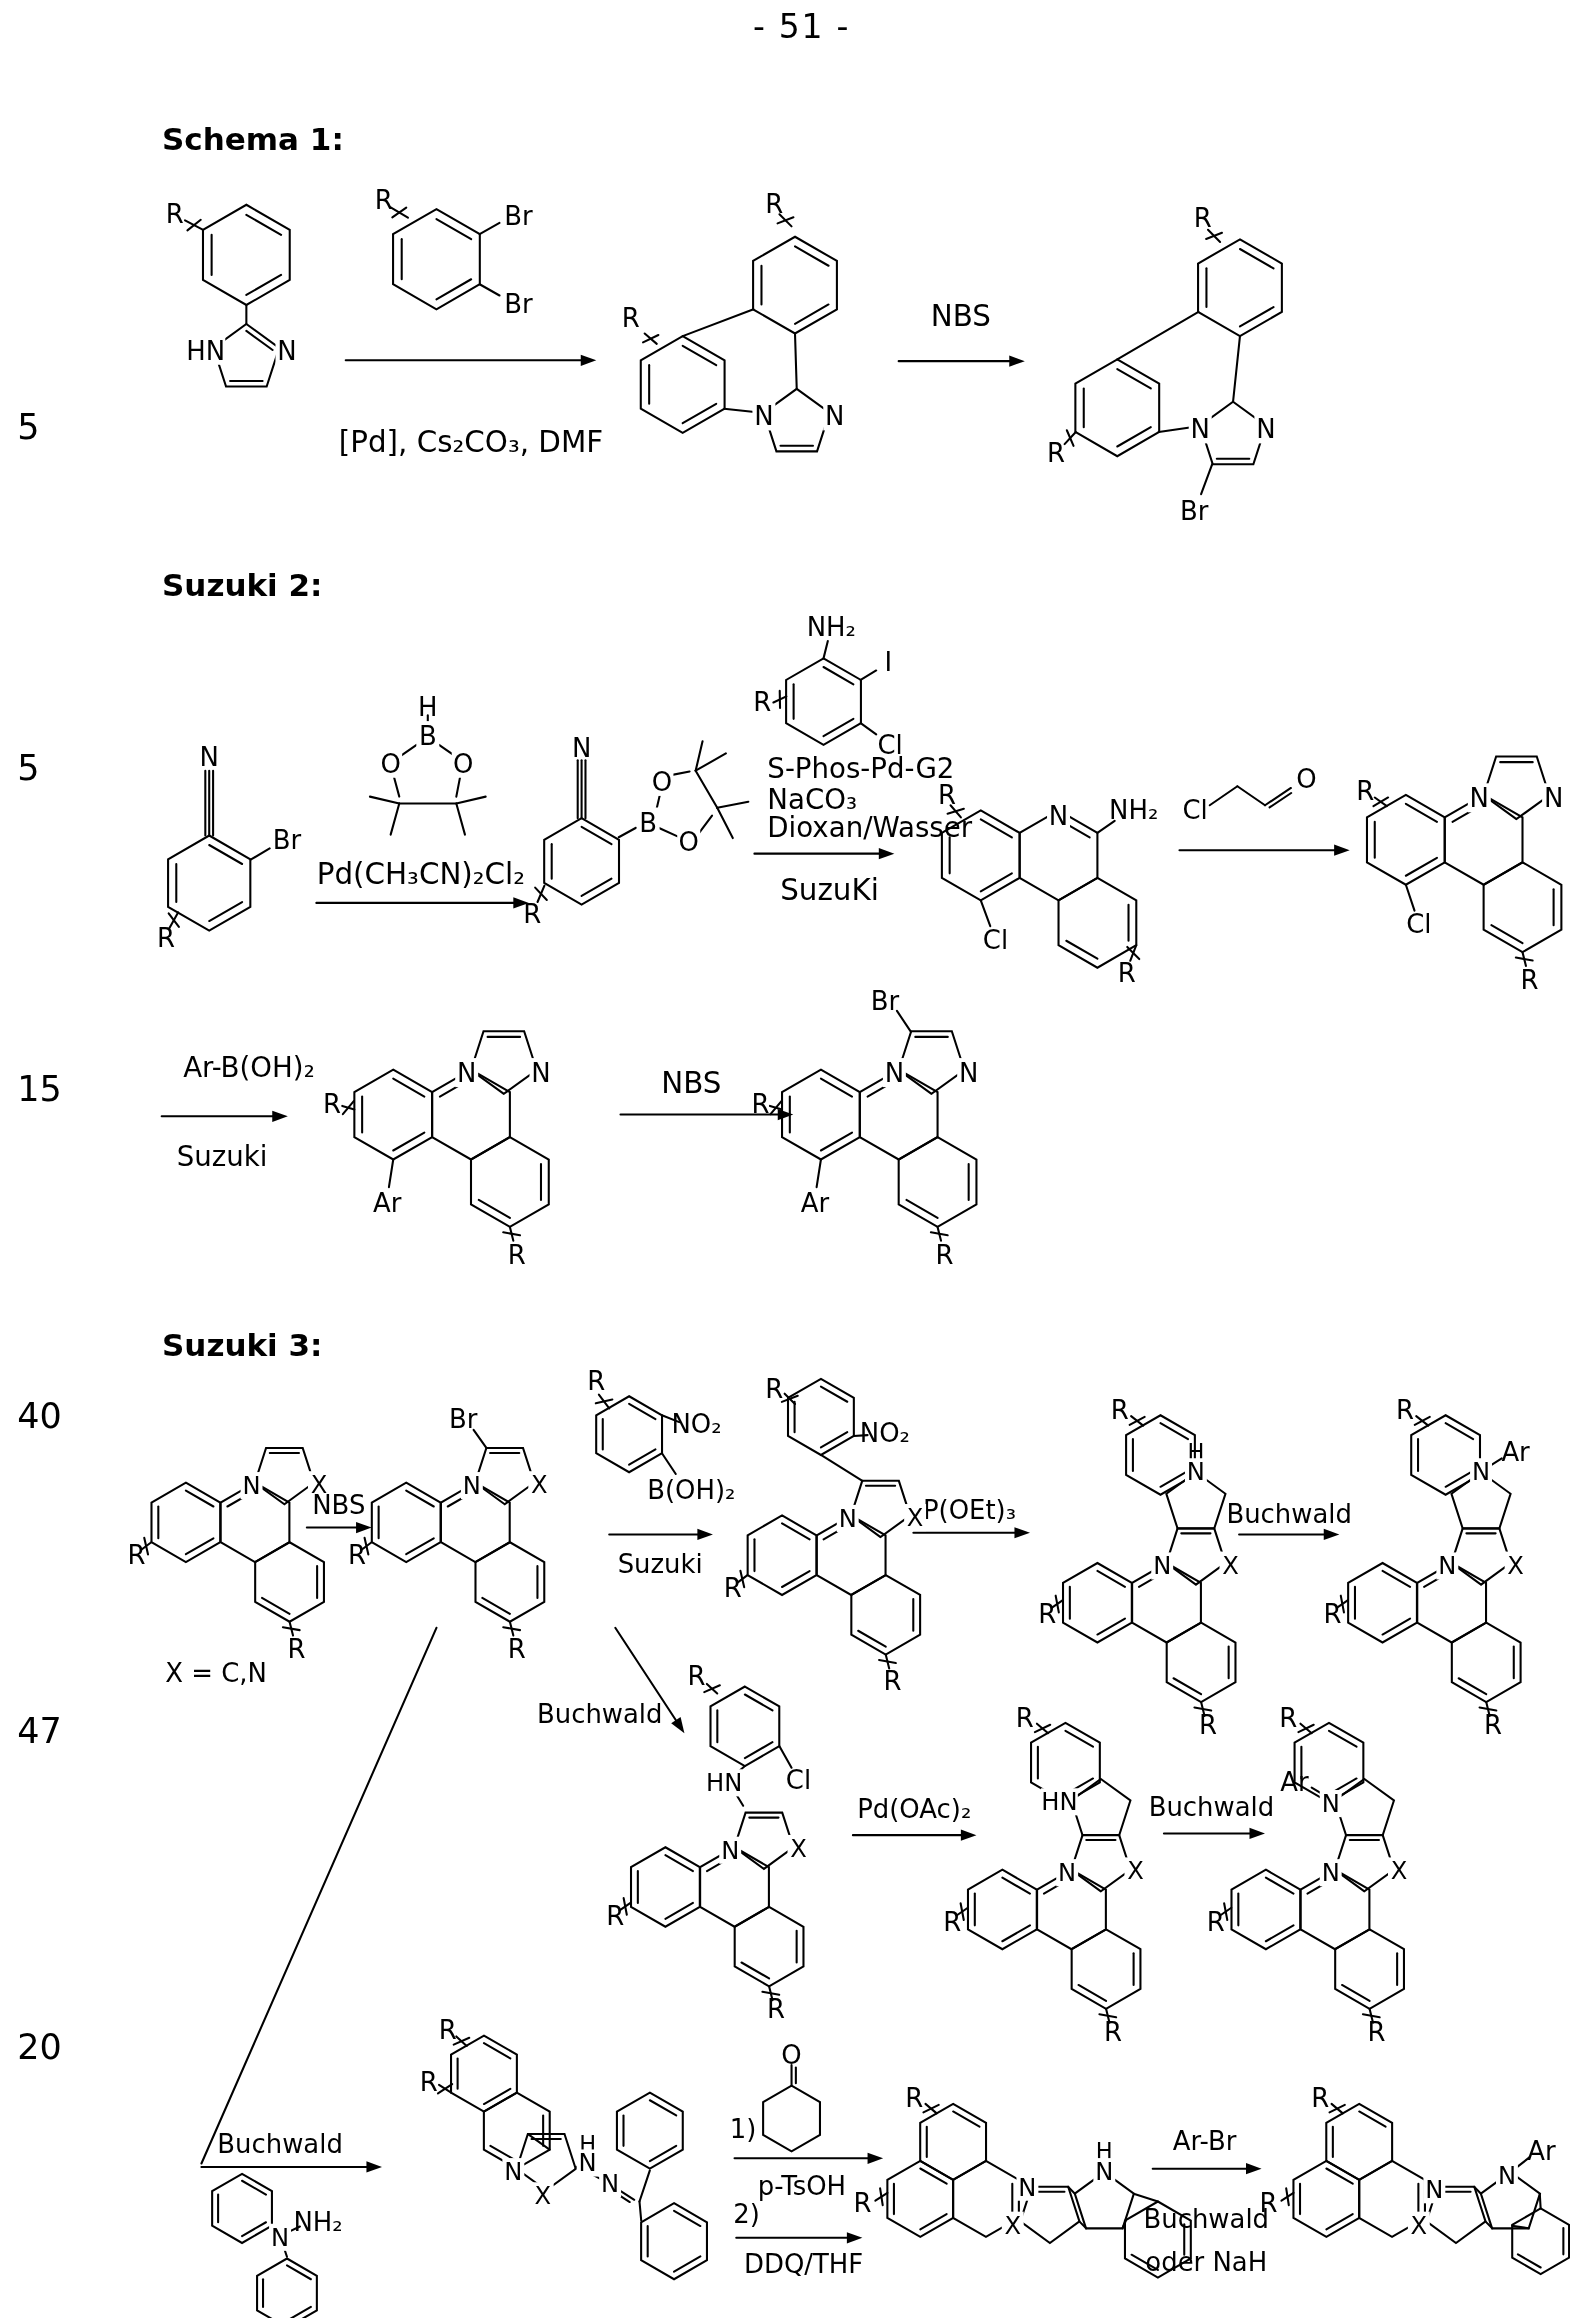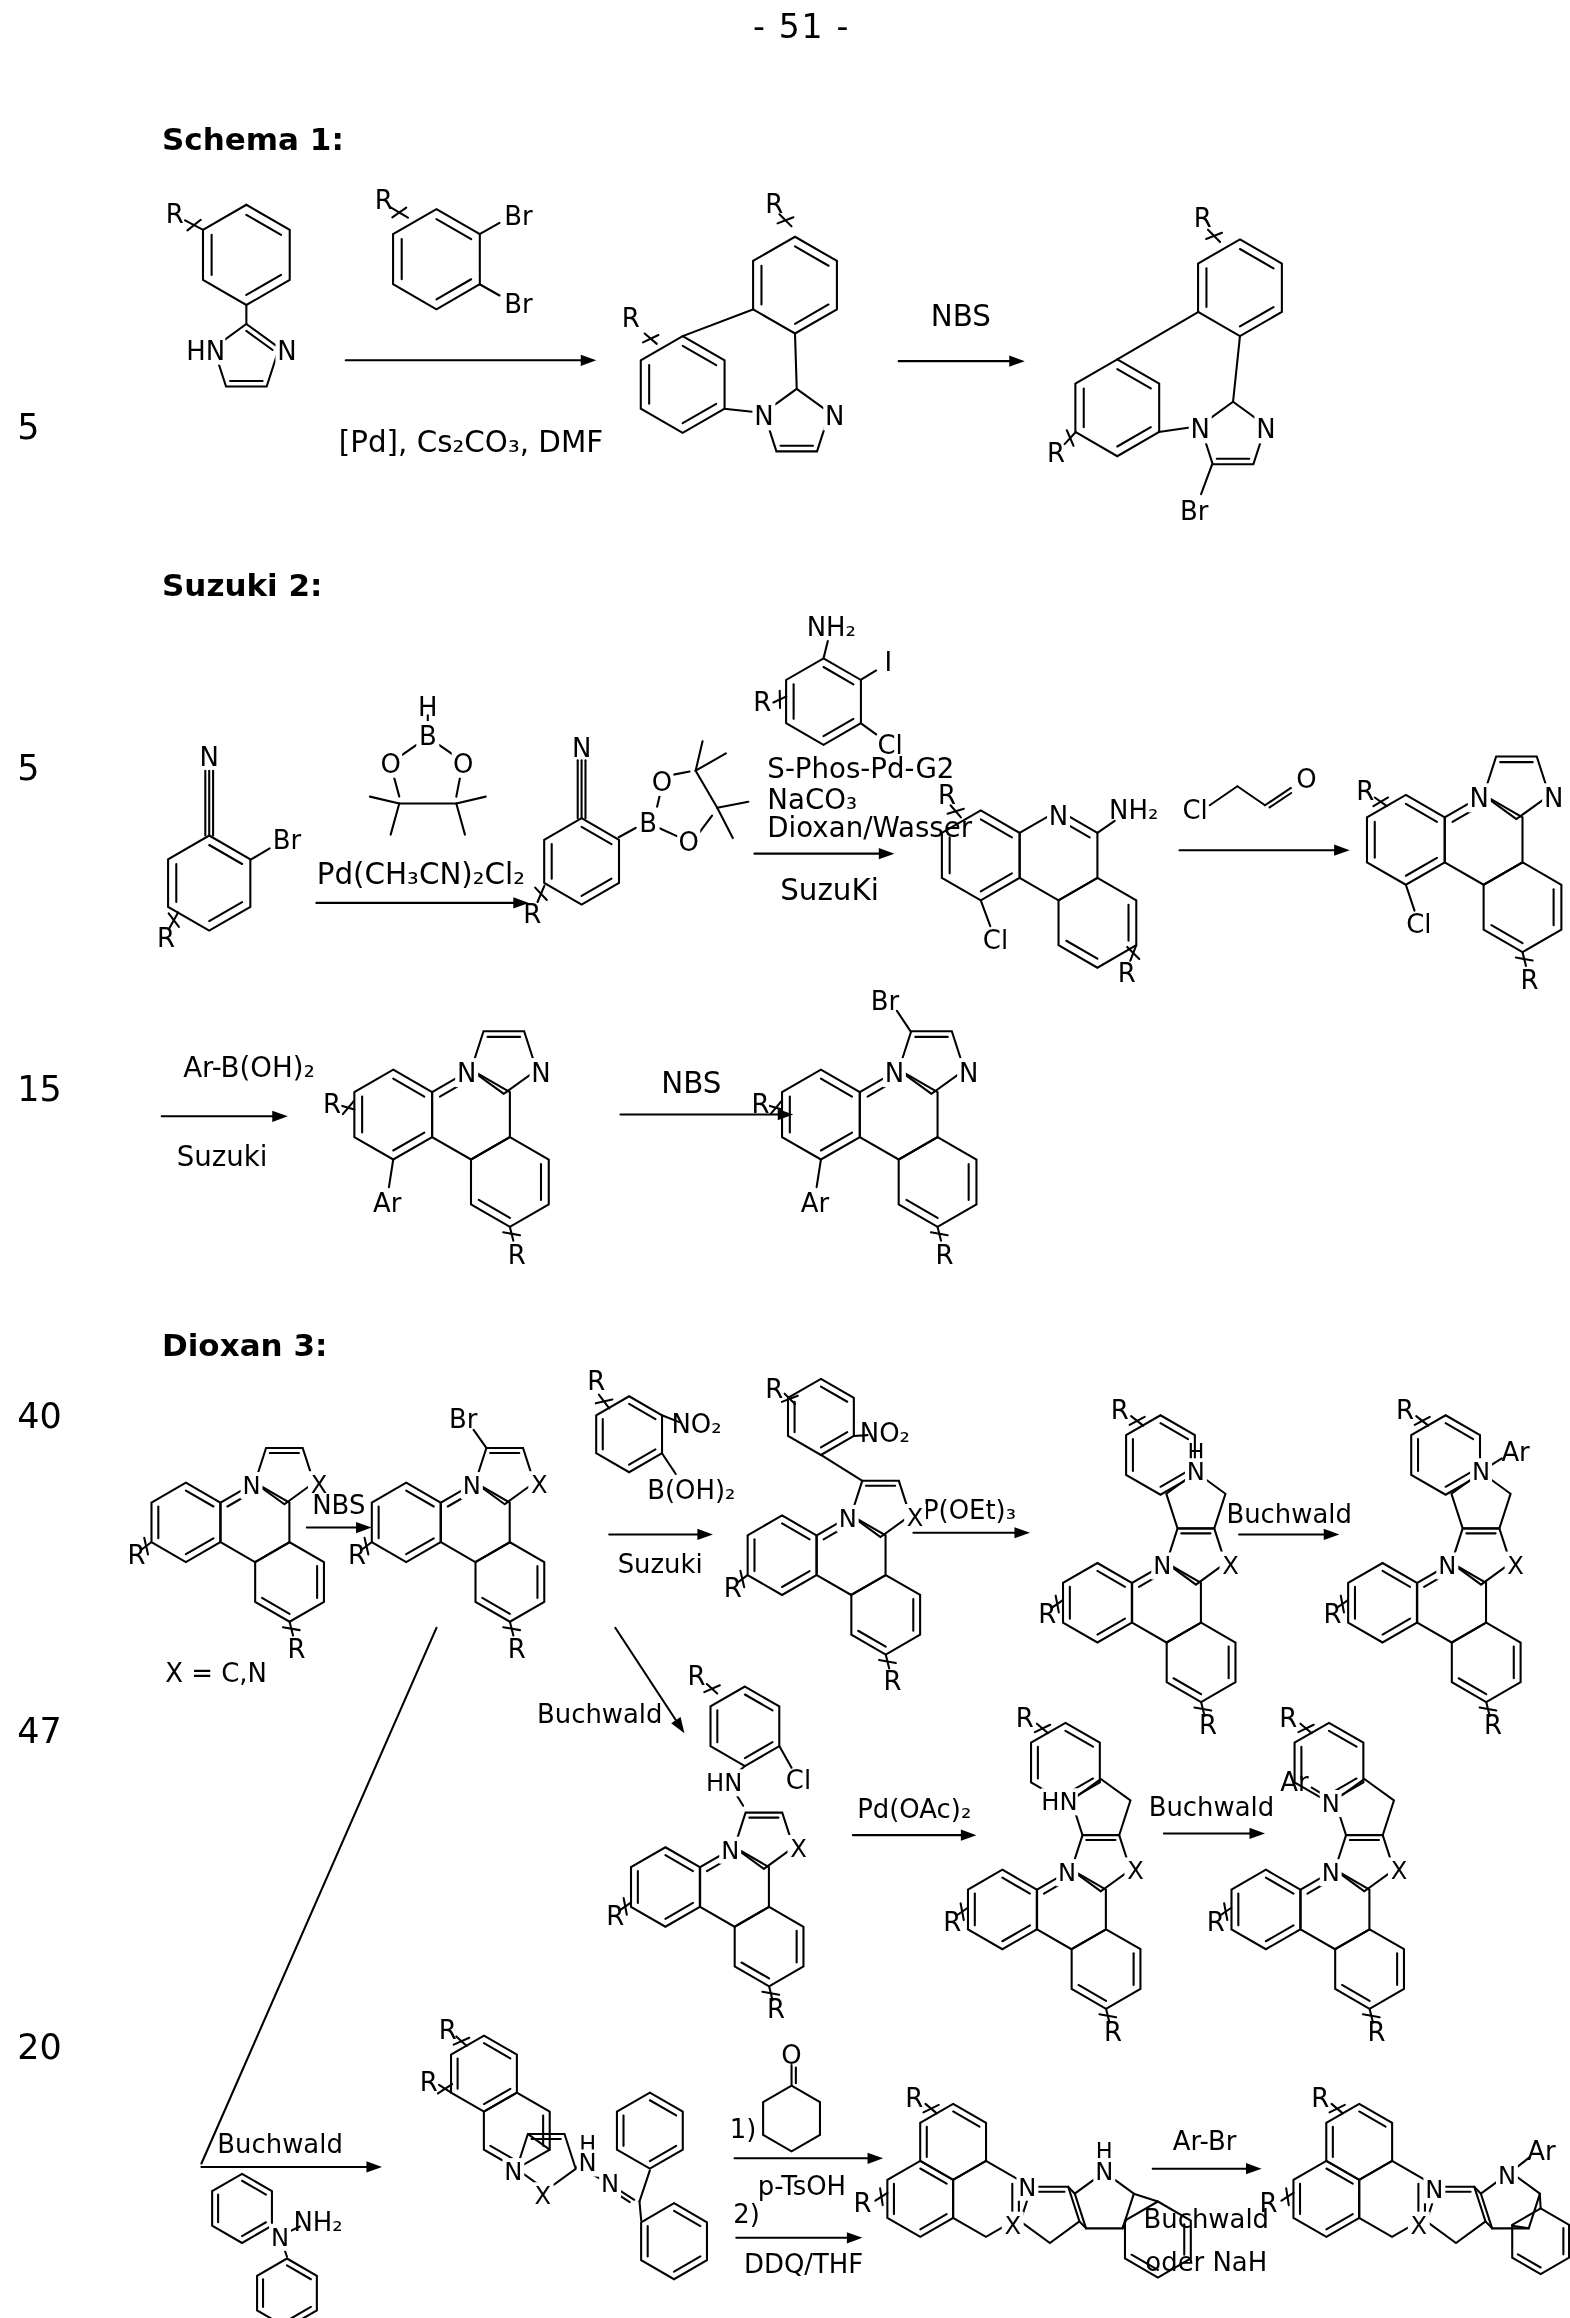--- a/index.html
+++ b/index.html
@@ -23,21 +23,21 @@
 
   <div class="lineno" style="top:407px">5</div>
   <div class="lineno" style="top:748px">5</div>
   <div class="lineno" style="top:1069px">15</div>
   <div class="lineno" style="top:1396px">40</div>
   <div class="lineno" style="top:1711px">47</div>
   <div class="lineno" style="top:2027px">20</div>
 
   <div class="stitle" style="left:162px;top:121px">Schema 1:</div>
   <div class="stitle" style="left:162px;top:567px">Suzuki 2:</div>
-  <div class="stitle" style="left:162px;top:1327px">Dioxan 3:</div>
+  <div class="stitle" style="left:162px;top:1327px">Suzuki 3:</div>
 
   <svg id="canvas" width="1571" height="2319" viewBox="0 0 1818 2684">
       <polygon points="285.0,237.0 335.2,266.0 335.2,324.0 285.0,353.0 234.8,324.0 234.8,266.0" class="bond"></polygon>
       <line x1="285.0" y1="248.6" x2="325.2" y2="271.8" class="bond"></line>
       <line x1="325.2" y1="318.2" x2="285.0" y2="341.4" class="bond"></line>
       <line x1="244.8" y1="318.2" x2="244.8" y2="271.8" class="bond"></line>
       <polygon points="285.0,375.0 323.0,402.6 308.5,447.4 261.5,447.4 247.0,402.6" class="bond"></polygon>
       <line x1="285.0" y1="383.0" x2="315.4" y2="405.1" class="bond"></line>
       <line x1="303.8" y1="440.9" x2="266.2" y2="440.9" class="bond"></line>
       <polygon points="505.0,242.0 555.2,271.0 555.2,329.0 505.0,358.0 454.8,329.0 454.8,271.0" class="bond"></polygon>

